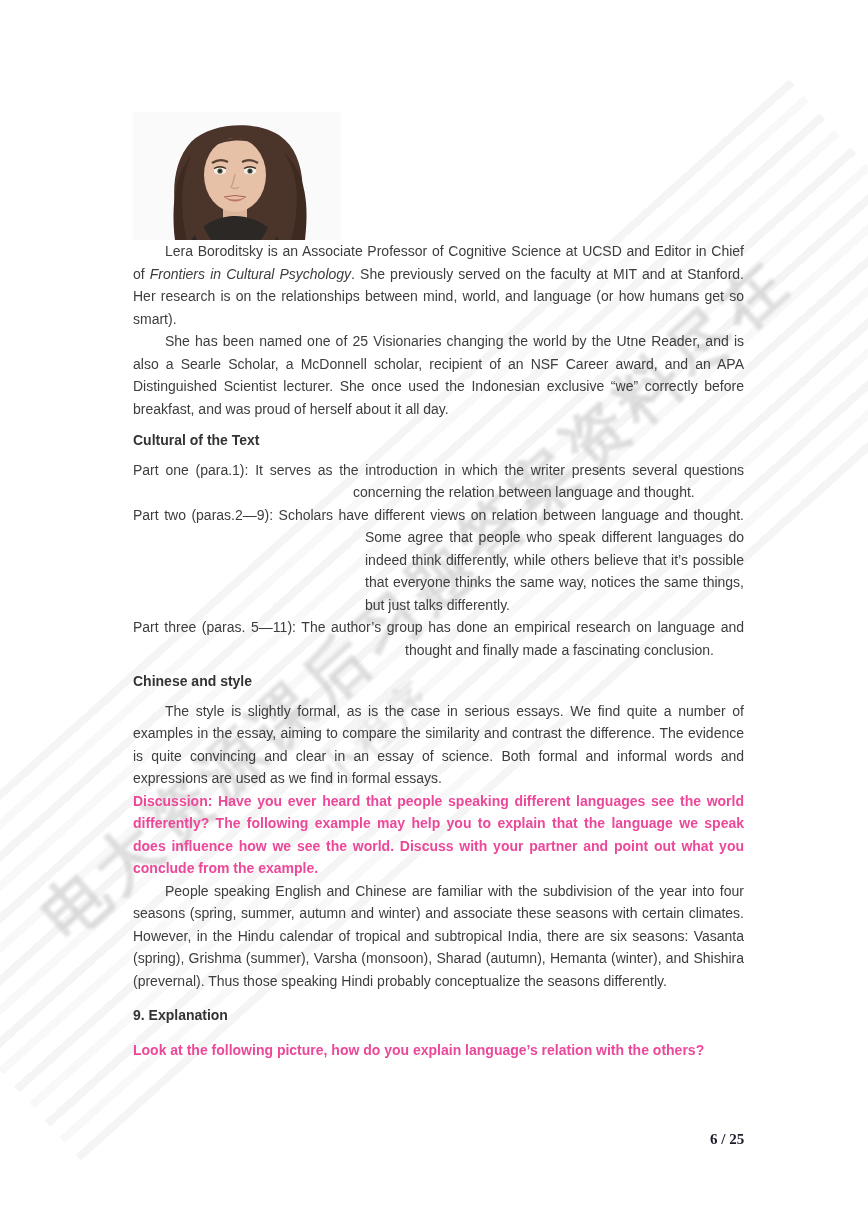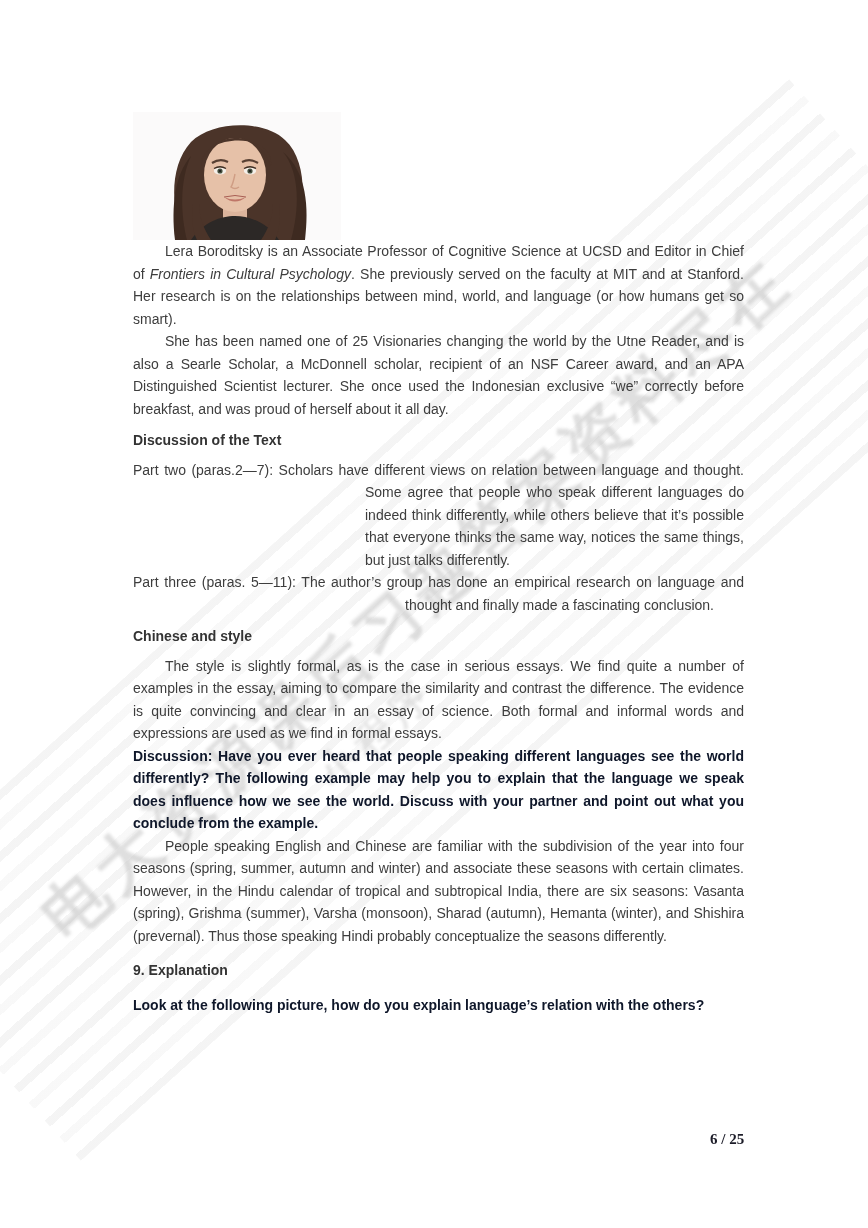--- a/index.html
+++ b/index.html
@@ -55,21 +55,21 @@
   .indent { text-indent:32px; }
   .italic { font-style:italic; }
   .sec-heading {
     font-weight:bold; color:#333333;
     margin:9px 0 7px !important;
     text-align:left;
   }
   .hang1 { padding-left:220px; text-indent:-220px; }
   .hang2 { padding-left:232px; text-indent:-232px; }
   .hang3 { padding-left:272px; text-indent:-272px; }
-  .bold-para { font-weight:bold; color:#0f172a; }
+  .bold-para { font-weight:bold; color:#ec4899; }
   .question { margin-top:12px !important; }
 
   
   .page-number {
     position:absolute; left:710px; top:1131px;
     font-family:"Liberation Serif", serif;
     font-weight:bold; font-size:15px;
     color:#1c1c28;
     text-align:center;
   }
@@ -125,25 +125,28 @@
 
   <div class="content">
 
     <p class="indent">
       <span>Lera Boroditsky is an Associate Professor of Cognitive Science at UCSD and Editor in Chief of </span><span class="italic">Frontiers in Cultural Psychology</span><span>. She previously served on the faculty at MIT and at Stanford. Her research is on the relationships between mind, world, and language (or how humans get so smart).</span>
     </p>
 
     <p class="indent">She has been named one of 25 Visionaries changing the world by the Utne Reader, and is also a Searle Scholar, a McDonnell scholar, recipient of an NSF Career award, and an APA Distinguished Scientist lecturer. She once used the Indonesian exclusive “we” correctly before breakfast, and was proud of herself about it all day.</p>
 
 
-    <p class="sec-heading">Discussion of the Text</p>
+    <p class="sec-heading">Cultural of the Text</p>
 
+    <p class="hang1">
+      <span>Part one (para.1): </span><span>It serves as the introduction in which the writer presents several questions concerning the relation between language and thought.</span>
+    </p>
 
     <p class="hang2">
-      <span>Part two (paras.2—7): </span><span>Scholars have different views on relation between language and thought. Some agree that people who speak different languages do indeed think differently, while others believe that it’s possible that everyone thinks the same way, notices the same things, but just talks differently.</span>
+      <span>Part two (paras.2—9): </span><span>Scholars have different views on relation between language and thought. Some agree that people who speak different languages do indeed think differently, while others believe that it’s possible that everyone thinks the same way, notices the same things, but just talks differently.</span>
     </p>
 
     <p class="hang3">
       <span>Part three (paras. 5—11): </span><span>The author’s group has done an empirical research on language and thought and finally made a fascinating conclusion.</span>
     </p>
 
     <p class="sec-heading">Chinese and style</p>
 
     <p class="indent">The style is slightly formal, as is the case in serious essays. We find quite a number of examples in the essay, aiming to compare the similarity and contrast the difference. The evidence is quite convincing and clear in an essay of science. Both formal and informal words and expressions are used as we find in formal essays.</p>
 

